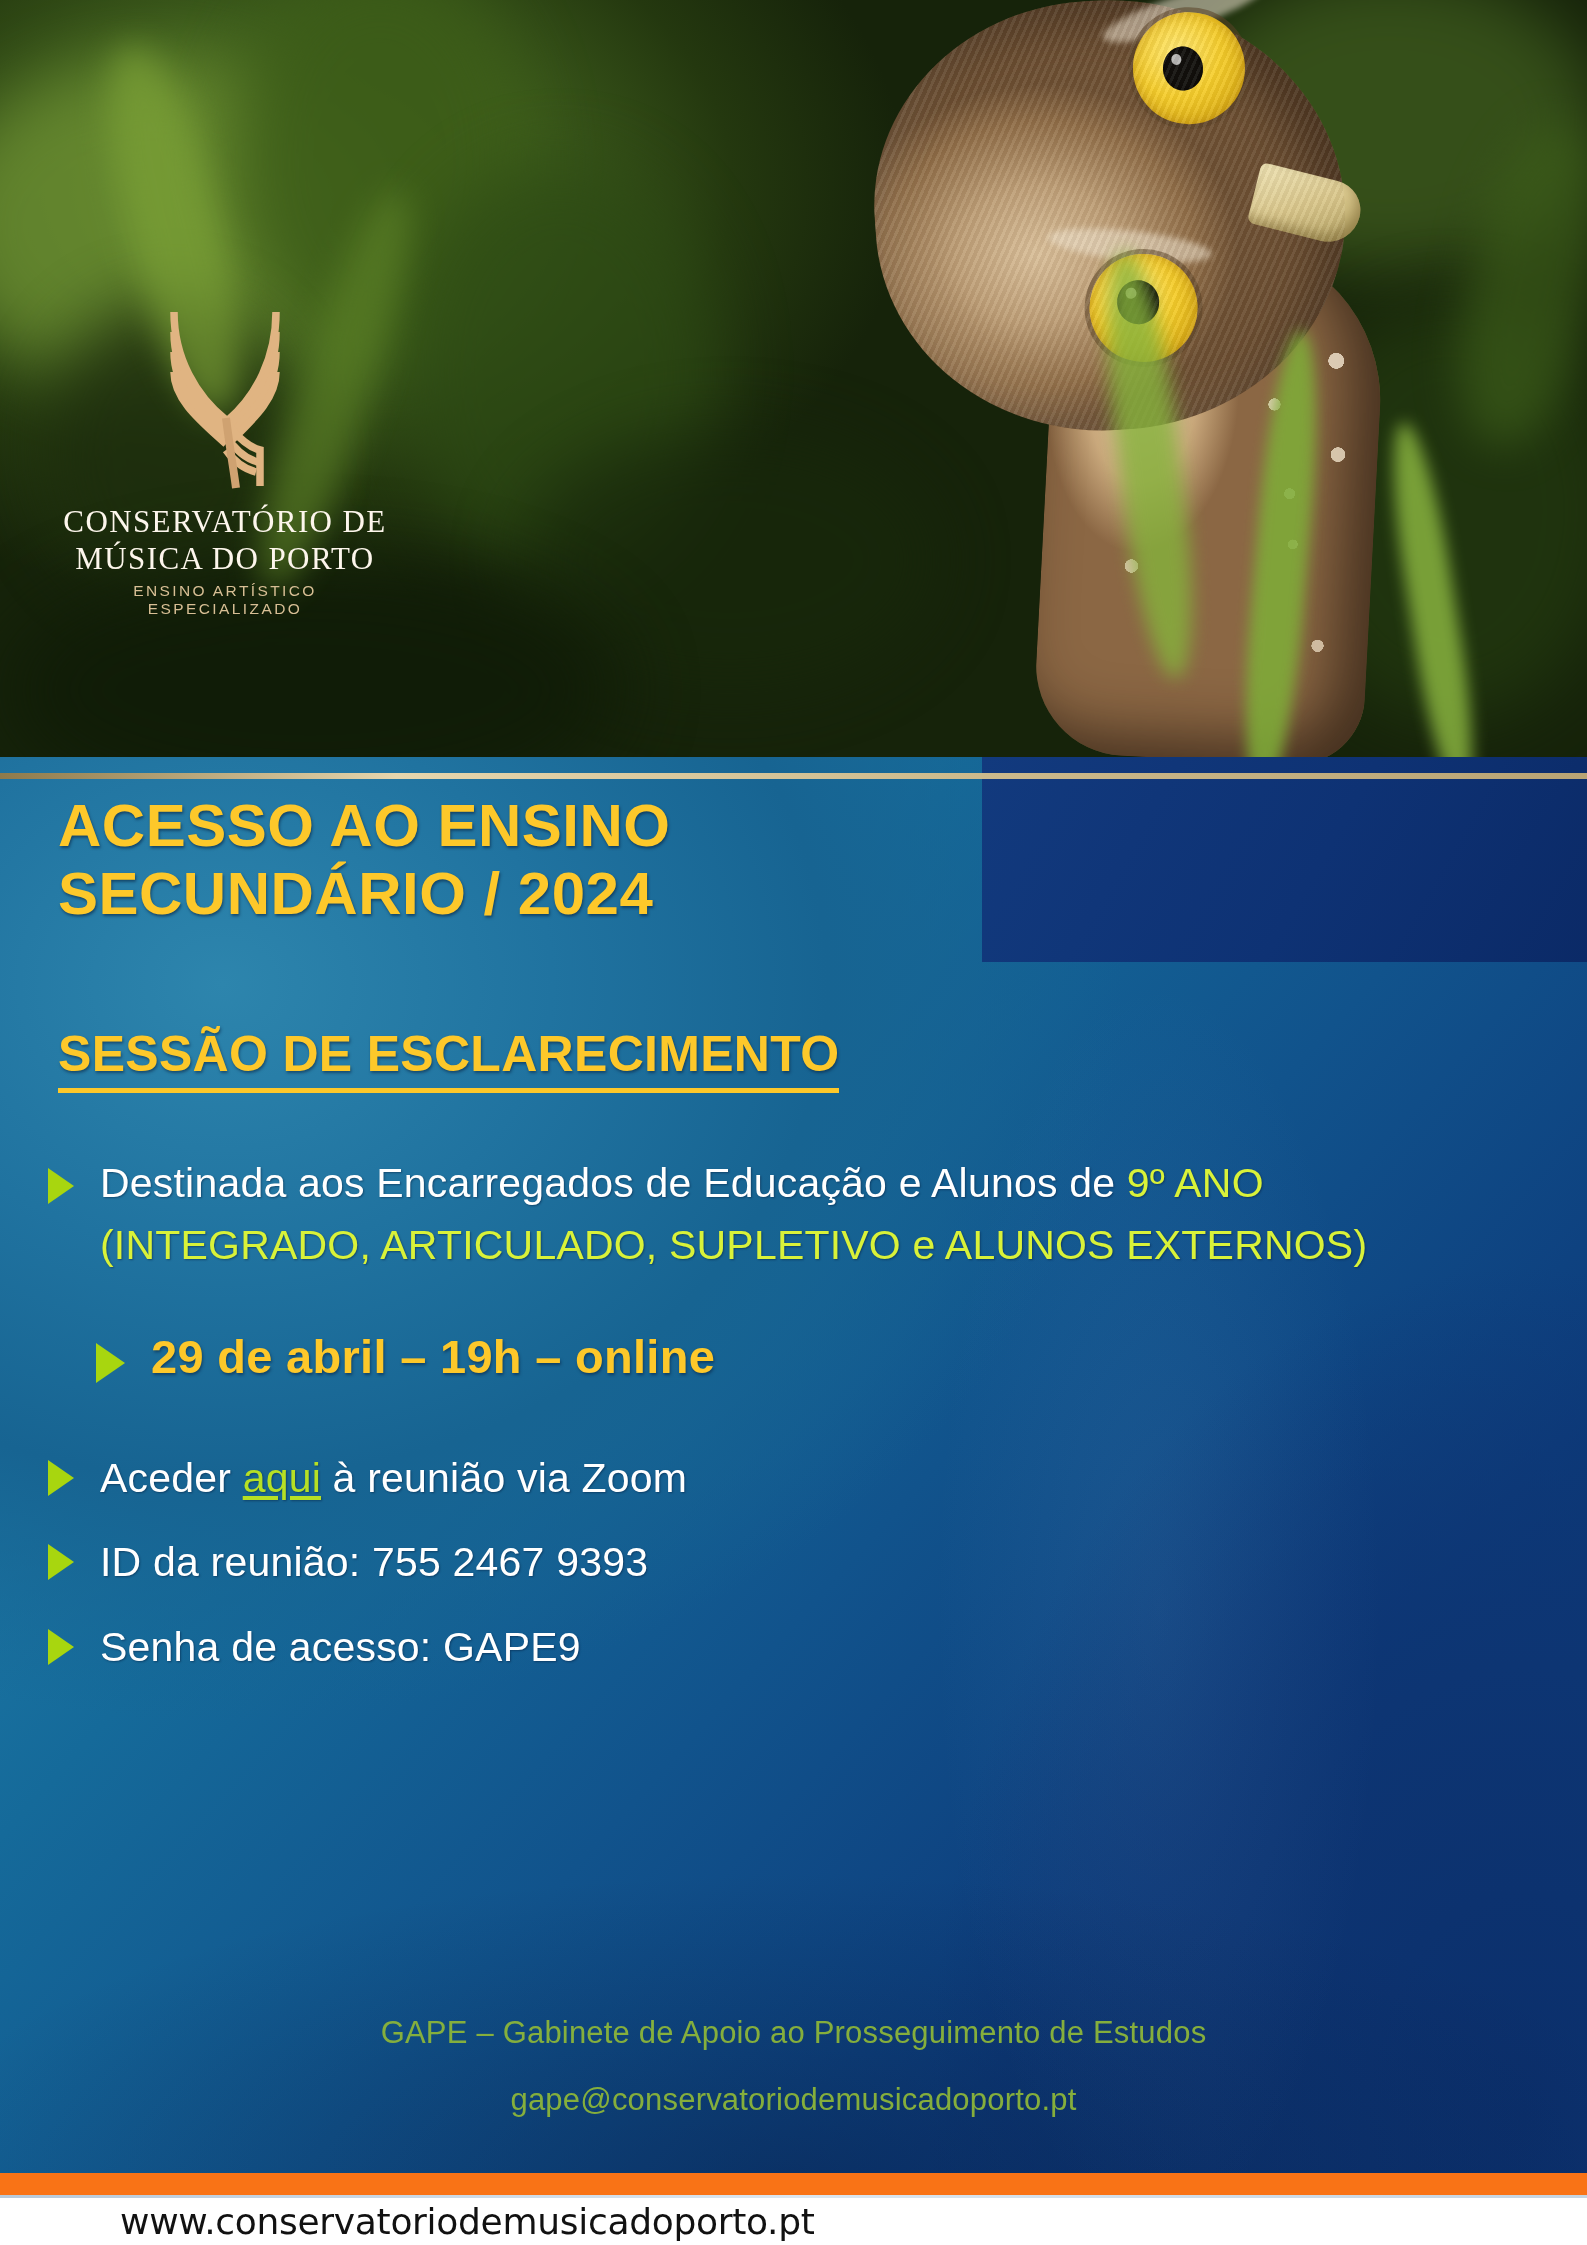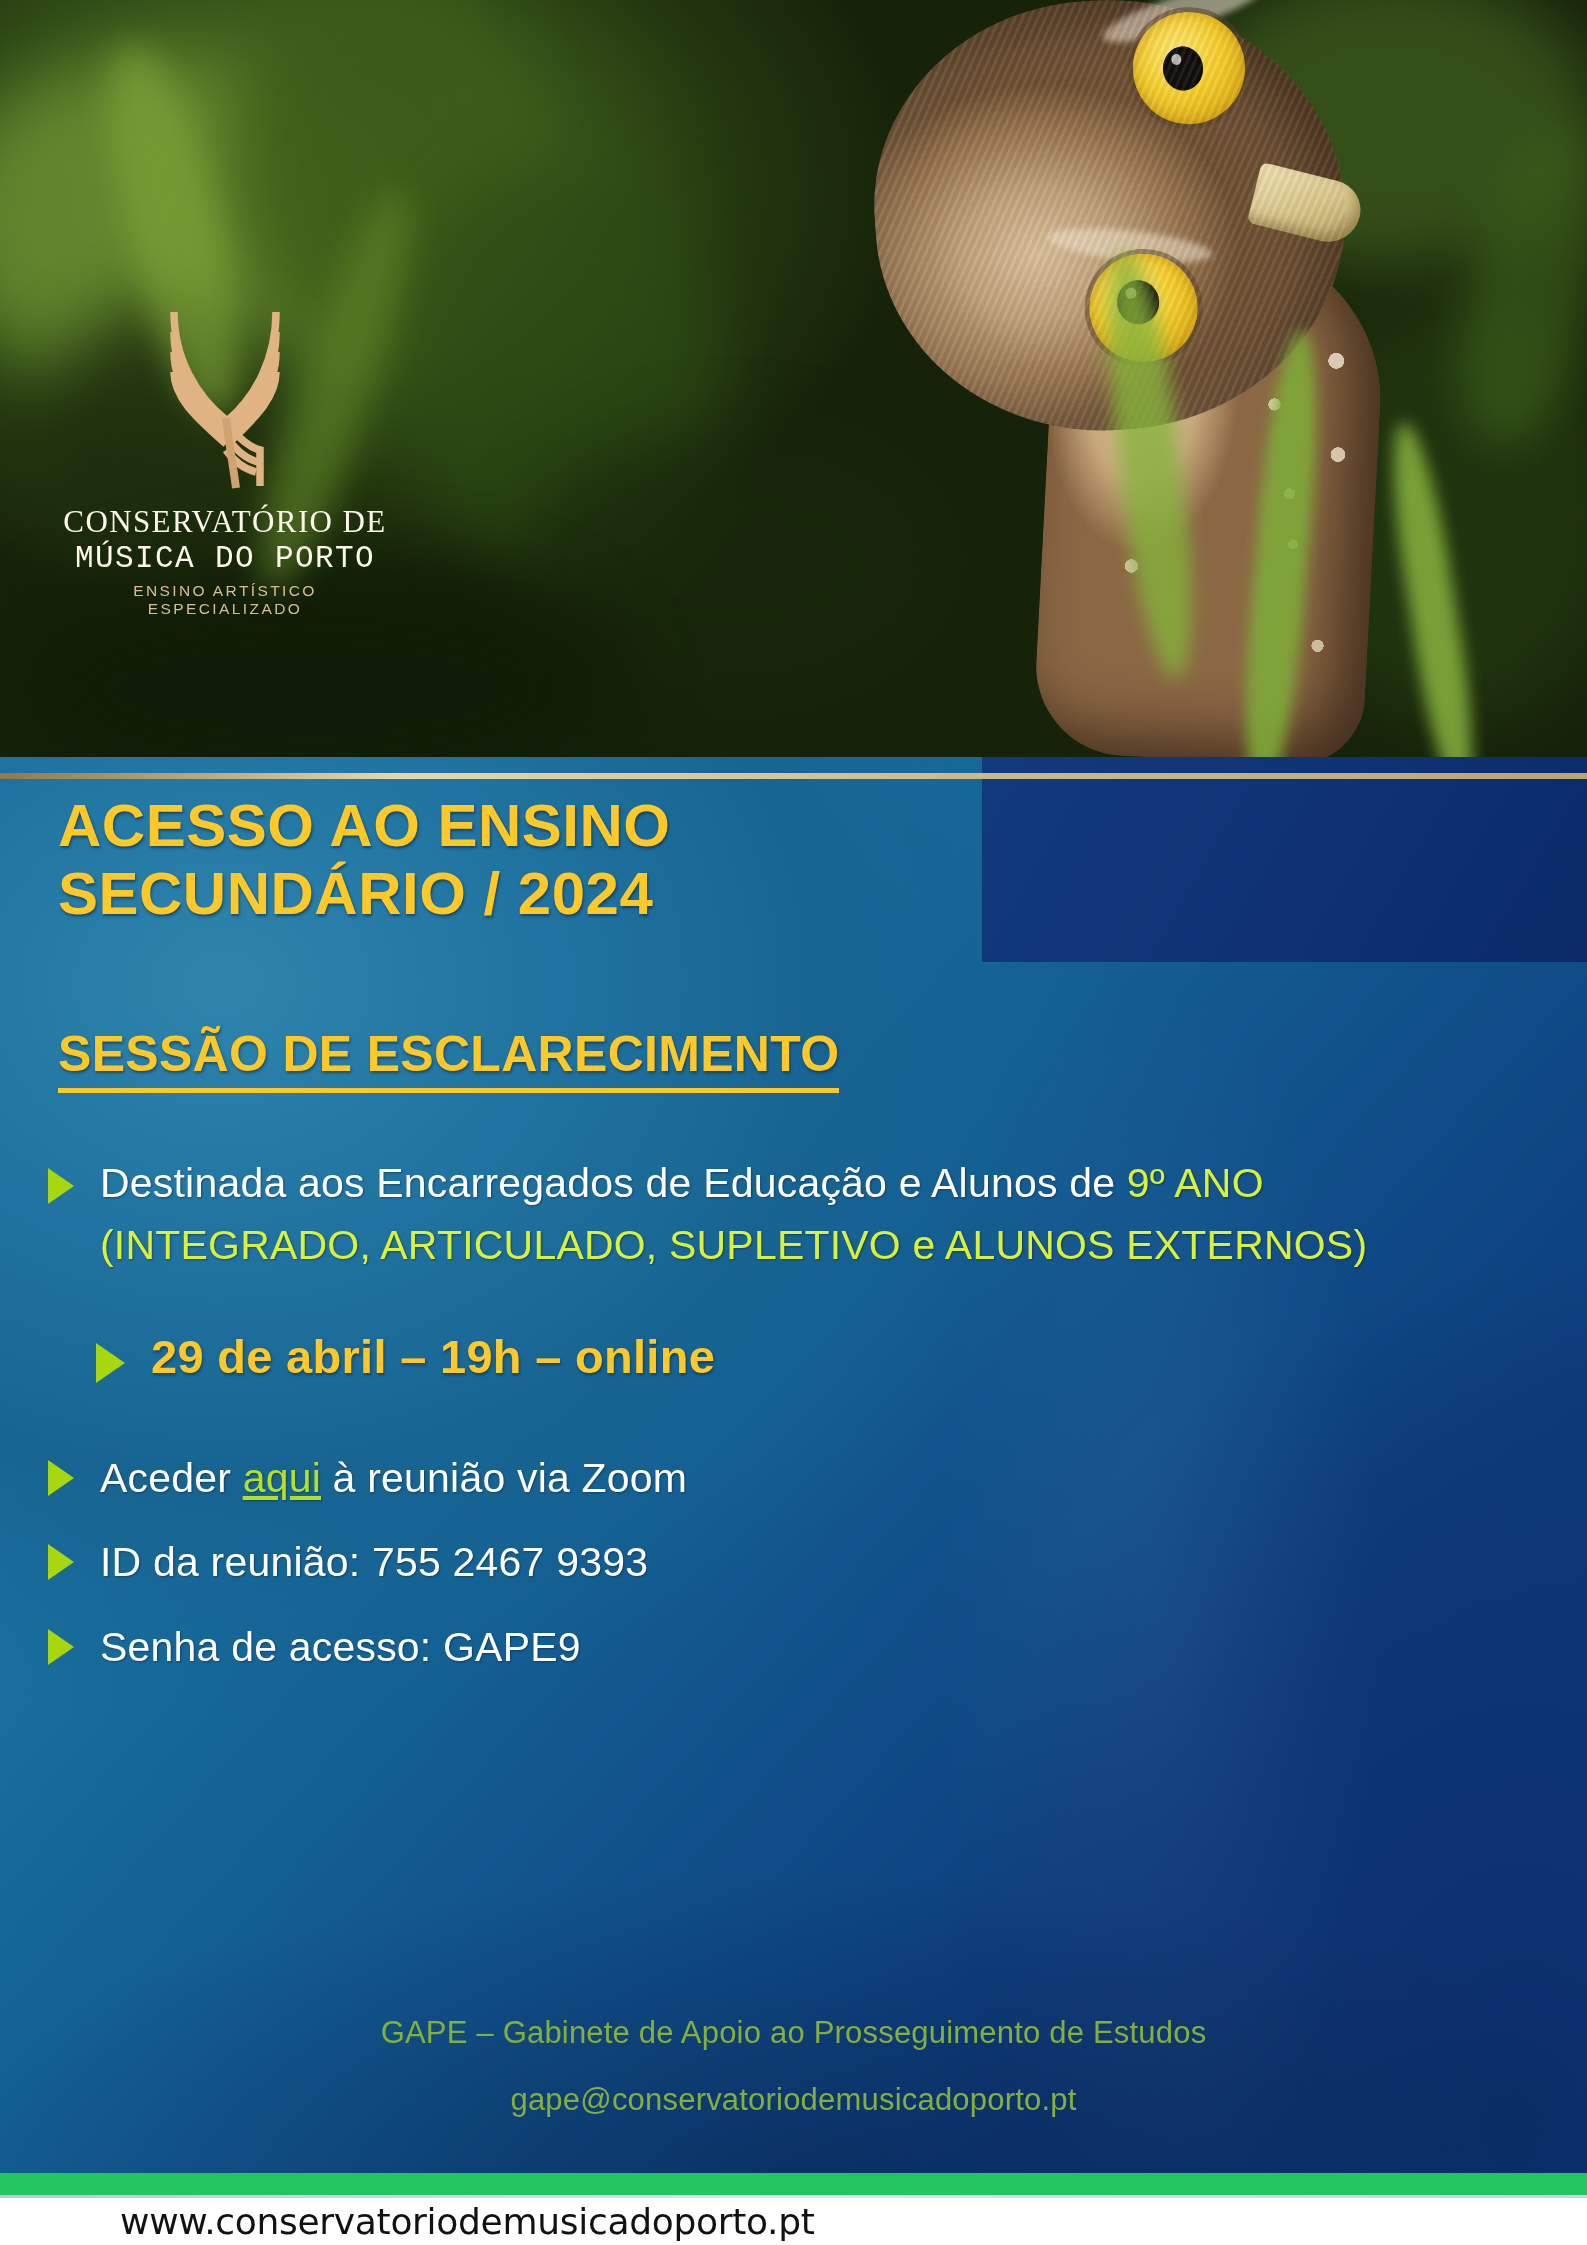--- a/index.html
+++ b/index.html
@@ -2,21 +2,21 @@
 <html><head>
 <meta charset="utf-8">
 <style>
   html,body{margin:0;padding:0;background:#222;}
   .poster{
     position:relative;
     width:1587px;
     height:2245px;
     overflow:hidden;
     font-family:"Liberation Sans", sans-serif;
-    background:#22c55e;
+    background:#f97316;
   }
 
   
   .header-photo{
     position:absolute;
     left:0; top:0;
     width:1587px; height:775px;
     overflow:hidden;
     background:
       radial-gradient(ellipse 620px 420px at 18% 24%, #5b7d28 0%, #3d5c1c 40%, #24380f 72%, #16230a 100%),
@@ -205,21 +205,21 @@
     font-size:36px; color:#111111; letter-spacing:-.3px;
     font-family:"DejaVu Sans", sans-serif;
   }
 
   
   .logo{position:absolute; left:55px; top:300px; width:340px; z-index:4; text-align:center;}
   .logo-mark{position:relative; width:130px; height:190px; margin:0 auto 14px auto;}
   .logo-mark svg{display:block;}
   .logo-l1{font-family:"Liberation Serif", serif; font-size:31px; letter-spacing:1.4px;
            color:#fdf6ec; line-height:1.18; font-weight:400;}
-  .logo-l2{font-family:Liberation Mono, monospace; font-size:31px; letter-spacing:1.4px;
+  .logo-l2{font-family:Liberation Serif, serif; font-size:31px; letter-spacing:1.4px;
            color:#fdf6ec; line-height:1.18; font-weight:400;}
   .logo-l3{font-size:15.5px; letter-spacing:2.4px; color:#d8bf95; margin-top:5px;}
 </style>
 </head>
 <body>
 
 <div class="poster">
 
   <div class="header-photo">
     <div class="leafblur lb1"></div>

